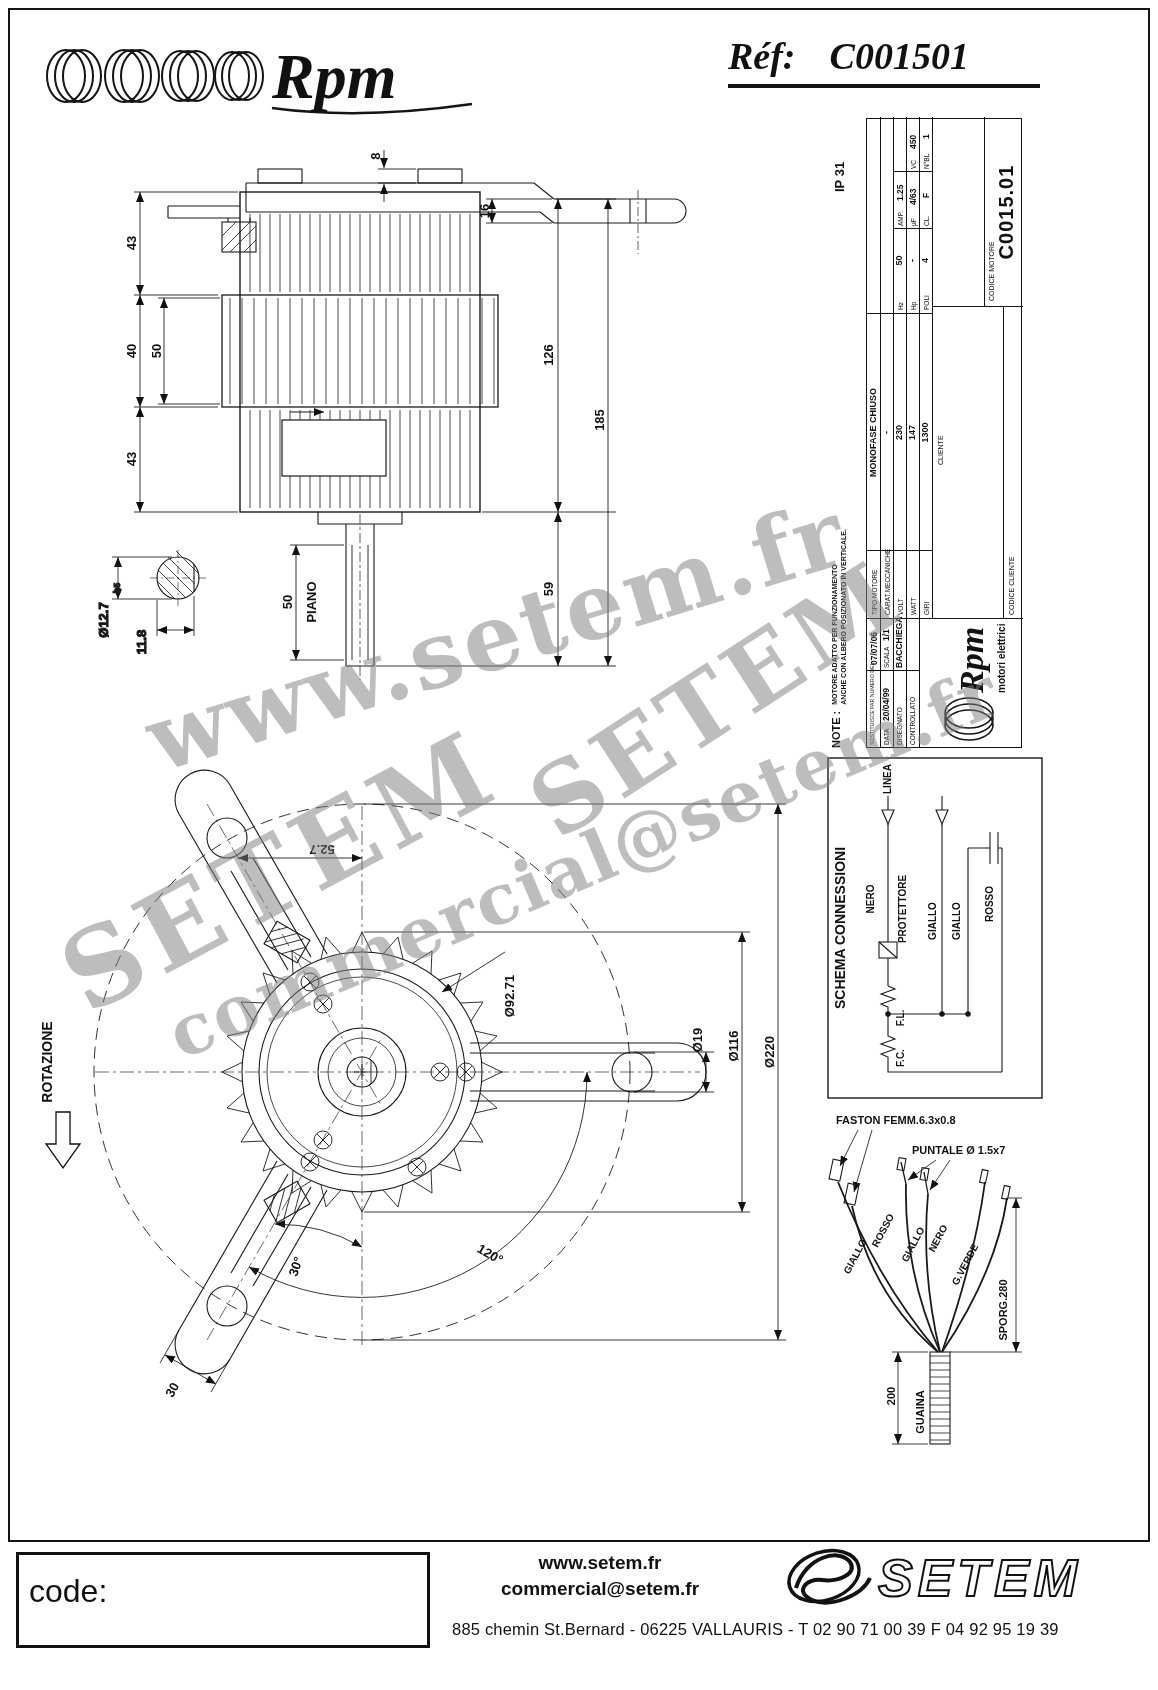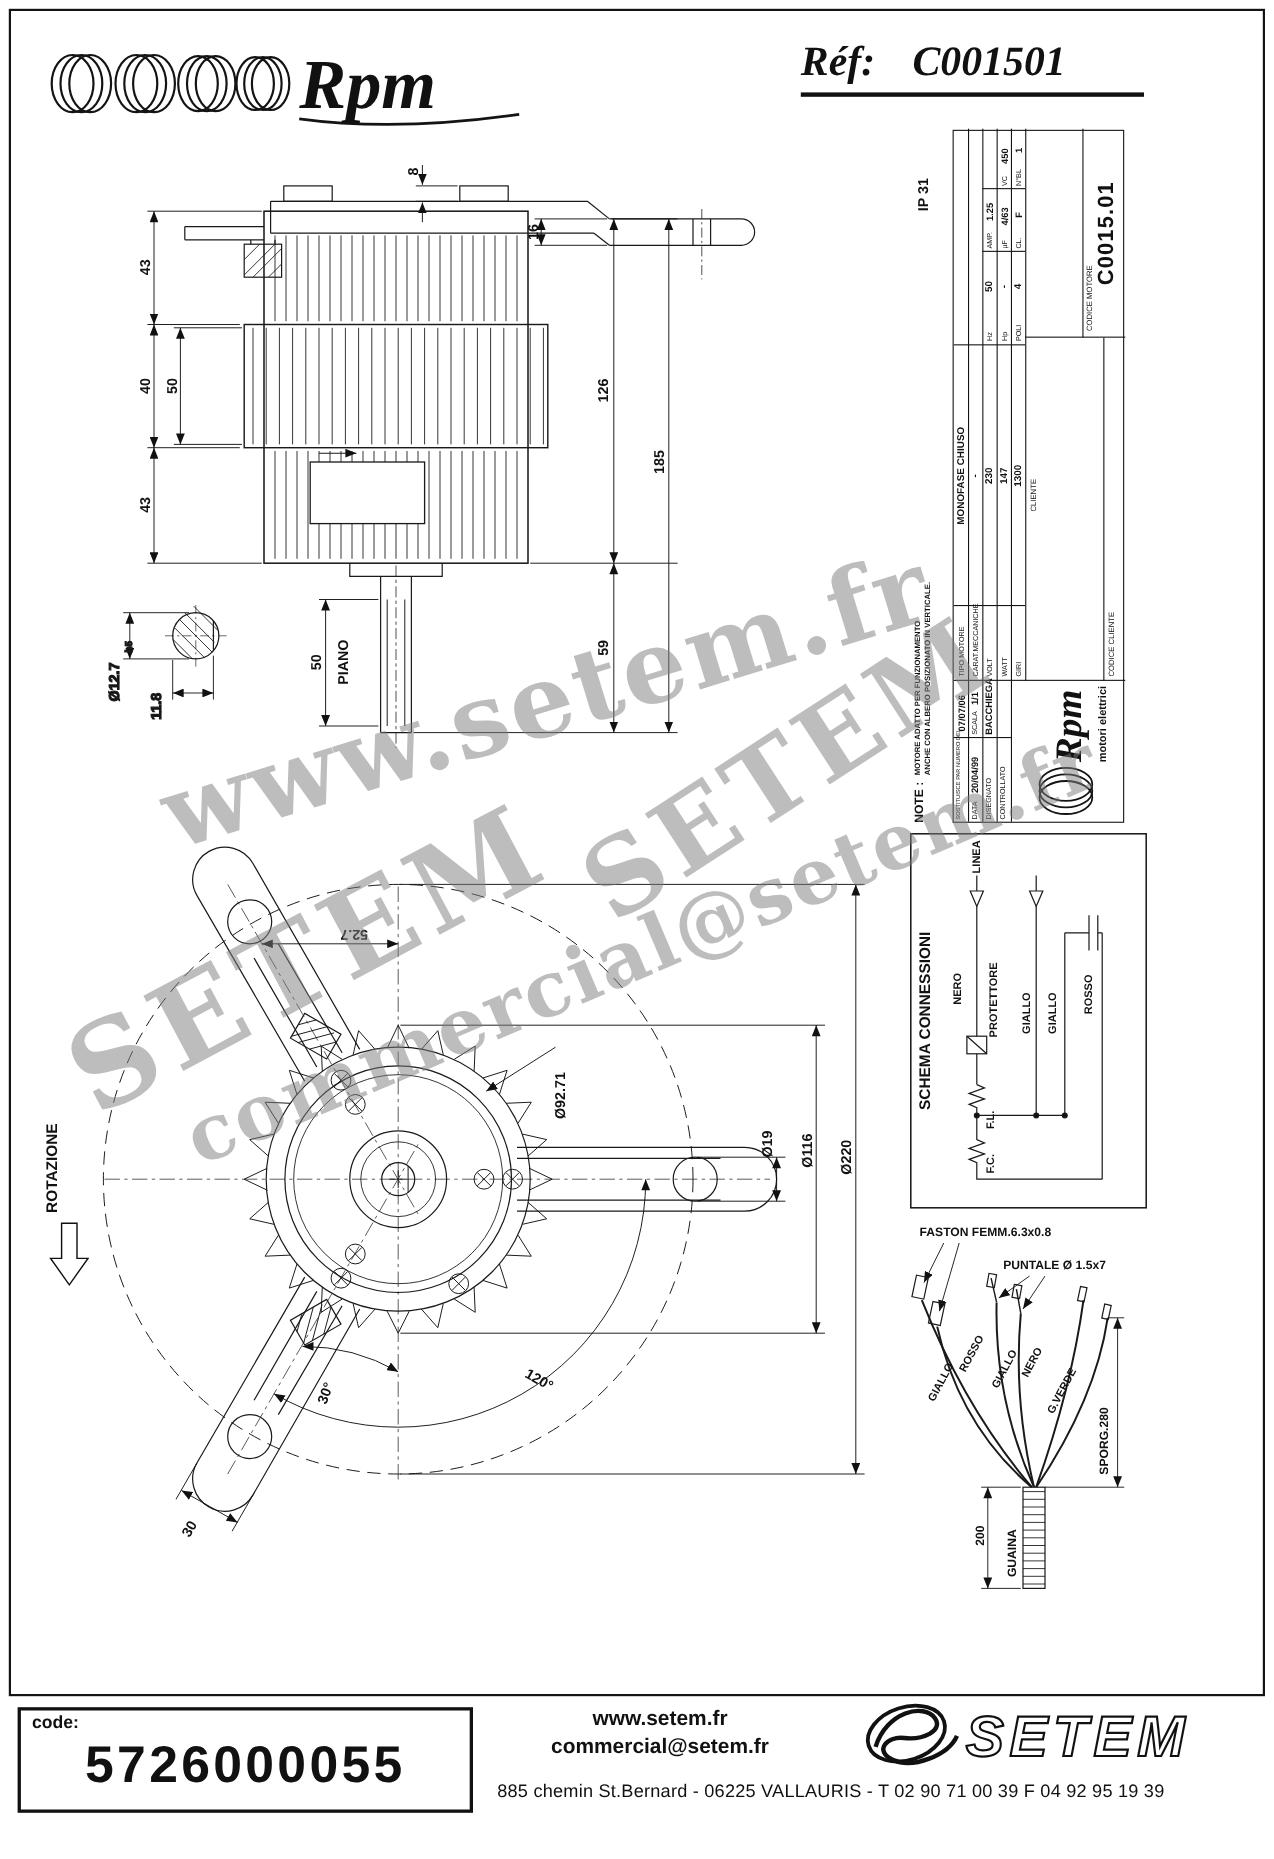--- a/index.html
+++ b/index.html
@@ -32,21 +32,21 @@
   .cm-big{font-size:20px;font-weight:bold;letter-spacing:1px}
   .tb-logo{position:absolute;left:2px;top:54px}
   
   .wm{position:absolute;z-index:6;color:#7e7e7e;opacity:.5;font-family:"DejaVu Serif",serif;font-weight:bold;white-space:nowrap;pointer-events:none}
   .wm1{left:150px;top:688px;font-size:92px;letter-spacing:3px;transform:rotate(-17deg);transform-origin:left center}
   .wm2{left:540px;top:758px;font-size:95px;letter-spacing:6px;transform:rotate(-33deg);transform-origin:left center}
   .wm3{left:70px;top:920px;font-size:106px;letter-spacing:8px;transform:rotate(-28deg);transform-origin:left center}
   .wm4{left:172px;top:996px;font-size:70px;letter-spacing:2px;transform:rotate(-23deg);transform-origin:left center}
   
   .code-box{position:absolute;left:16px;top:1552px;width:414px;height:96px;border:3px solid #111;z-index:2}
-  .code-label{font-size:16px;font-weight:bold;padding:3px 0 0 10px}
+  .code-label{font-size:32px;font-weight:normal;padding:18px 0 0 10px}
   .code-value{font-size:47px;font-weight:bold;letter-spacing:3px;text-align:center;margin-top:0}
   .footer-links{position:absolute;left:460px;top:1550px;width:280px;text-align:center;z-index:2;font-weight:bold;font-size:19px;line-height:1.35}
   .setem-logo{position:absolute;left:782px;top:1536px;z-index:2}
   .address{position:absolute;left:452px;top:1620px;width:690px;font-size:16.5px;z-index:2;letter-spacing:.2px}
 </style>
 </head>
 <body>
 
 <div class="frame"></div>
 
@@ -398,21 +398,20 @@
   </div>
 </div>
 
 <div class="wm wm1">www.setem.fr</div>
 <div class="wm wm2">SETEM</div>
 <div class="wm wm3">SETEM</div>
 <div class="wm wm4">commercial@setem.fr</div>
 
 <div class="code-box">
   <div class="code-label">code:</div>
-  <div class="code-value">5726000055</div>
 </div>
 <div class="footer-links">
   <div>www.setem.fr</div>
   <div>commercial@setem.fr</div>
 </div>
 <svg class="setem-logo" width="310" height="78" viewBox="0 0 310 78">
   <g stroke="#111" fill="none">
     <ellipse cx="42" cy="40" rx="36" ry="24" transform="rotate(-18 42 40)" stroke-width="3.5"></ellipse>
     <path d="M14,52 C24,20 58,12 68,26 C76,38 56,46 40,44 C24,42 12,56 30,64 C48,72 80,60 88,42" stroke-width="4"></path>
   </g>

